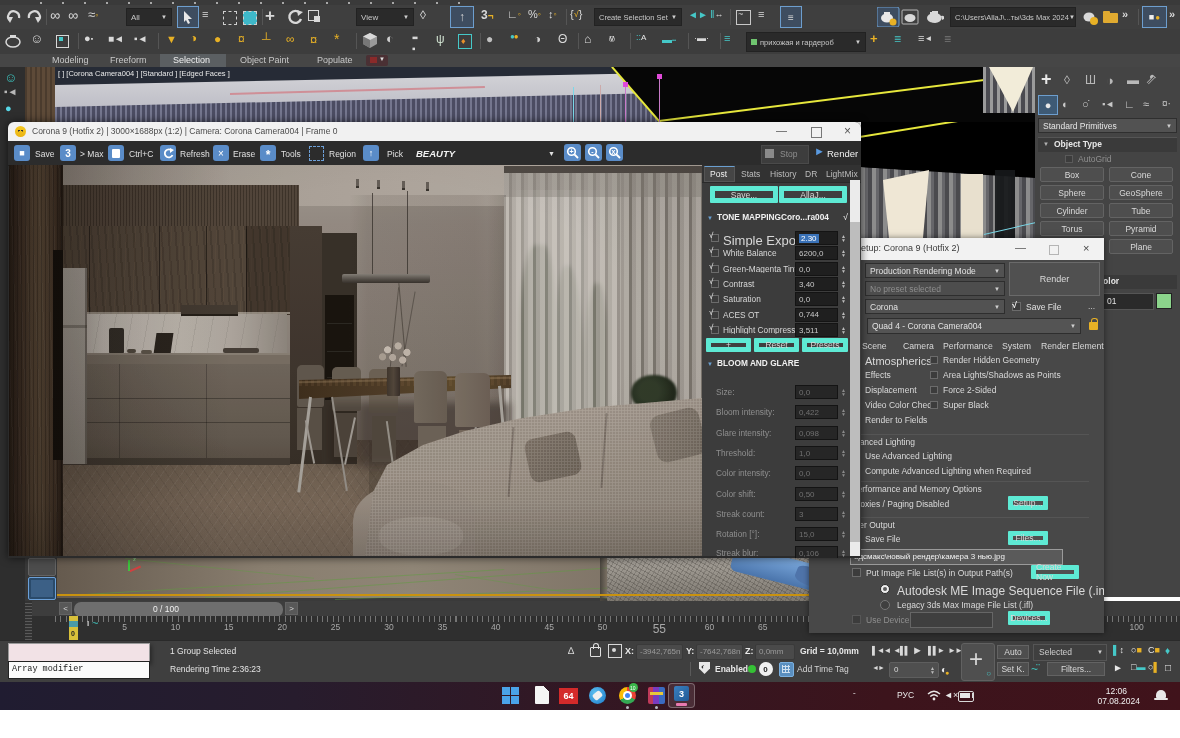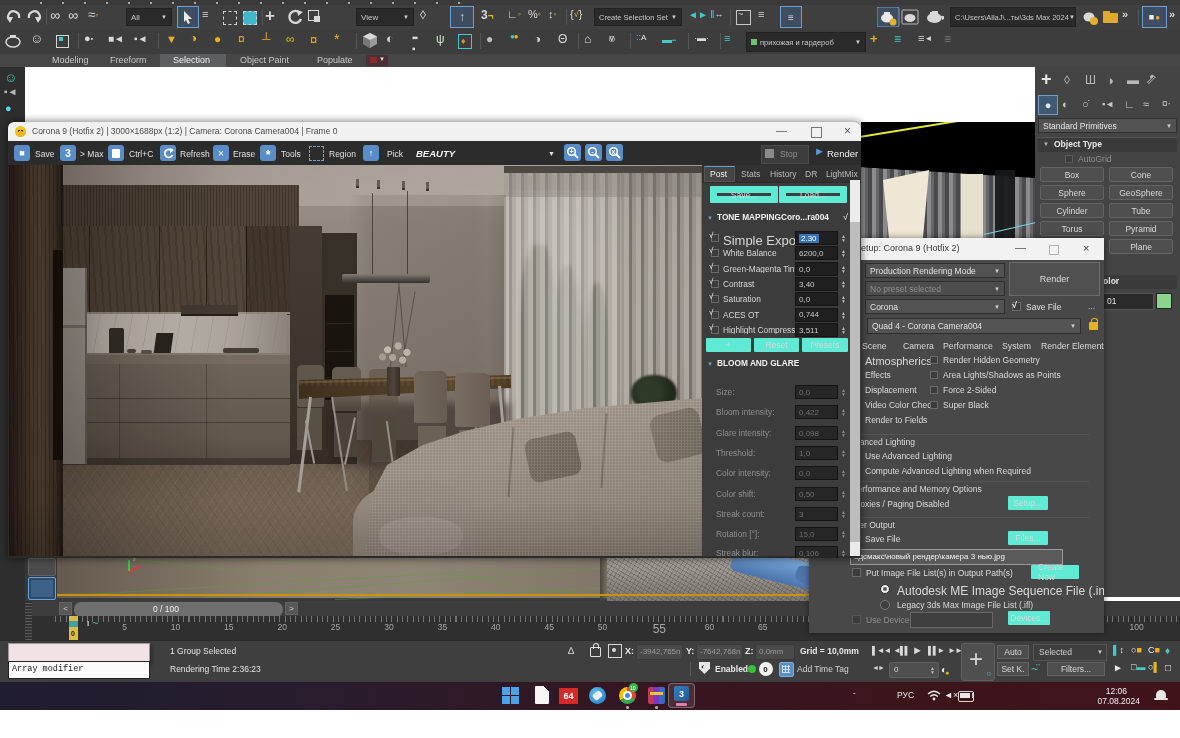--- a/index.html
+++ b/index.html
@@ -9,21 +9,21 @@
 .dd{position:absolute;background:#2a2a2a;border:1px solid #222;color:#c8c8c8;display:flex;align-items:center;padding:0 4px;box-sizing:border-box;white-space:nowrap;overflow:hidden}
 .dd .ar{margin-left:auto;font-size:6px;color:#cfcfcf}
 .btn{position:absolute;background:#4e4e4e;border:1px solid #636363;color:#dadada;display:flex;align-items:center;justify-content:center;box-sizing:border-box}
 .sep1{position:absolute;width:1px;background:#555;top:6px;height:18px}
 .chk{position:absolute;width:9px;height:9px;background:#3c3c3c;border:1px solid #6b6b6b;box-sizing:border-box}
 .spin{position:absolute;width:9px;display:flex;flex-direction:column;align-items:center;justify-content:center;color:#bbb;font-size:5px;line-height:4px}
 .hib{position:absolute;background:#3e4d60;border:1px solid #6d9ece;box-sizing:border-box;display:flex;align-items:center;justify-content:center}
 .bb{position:absolute;background:#5a8cc8;border-radius:3px;display:flex;align-items:center;justify-content:center;color:#fff}
 .g{color:#e8b125}
 .tl{color:#45c8c8}
-.pbtn{position:absolute;background:#3f3f3f;border:7px solid #5eead4;color:#d8d8d8;display:flex;align-items:center;justify-content:center;box-sizing:border-box;border-radius:1px}
+.pbtn{position:absolute;background:#3f3f3f;border:5px solid #5eead4;color:#d8d8d8;display:flex;align-items:center;justify-content:center;box-sizing:border-box;border-radius:1px}
 .vbox{position:absolute;background:#1f1f1f;border:1px solid #141414;color:#c8c8c8;font-size:8px;display:flex;align-items:center;padding-left:3px;box-sizing:border-box}
 .rb{position:absolute;border-radius:50%;box-sizing:border-box}
 </style></head><body>
 <div id="s">
 
 <div class="a" style="left:0;top:0;width:1180px;height:5px;background:#3a3a3a;overflow:hidden">
       <span style="position:absolute;left:40px;top:2px;width:420px;height:2px;background:repeating-linear-gradient(90deg,#a8a8a8 0 2px,transparent 2px 22px)"></span>
     </div>
 
 <div class="a" id="row1" style="left:0;top:5px;width:1180px;height:24px;background:#3f3f3f">
@@ -183,20 +183,38 @@
         <span style="position:absolute;right:3px;top:1px;color:#ddd;font-size:6px">▼</span>
       </div>
 </div>
 
 <div class="a" id="lstrip" style="left:0;top:67px;width:25px;height:573px;background:#2e2e2e">
 <div class="ic" style="left:4px;top:3px;font-size:13px;color:#3cc4be">☺</div>
 <div class="ic" style="left:4px;top:19px;font-size:10px;color:#b8b8b8">▪◄</div>
 <div class="ic" style="left:5px;top:35px;font-size:11px;color:#57d8e8">●</div>
 </div>
 
+<div class="a" id="vptop" style="left:25px;top:67px;width:1010px;height:55px;background:#262b36;overflow:hidden">
+<div class="a" style="left:0;top:0;width:30px;height:55px;background:repeating-linear-gradient(90deg,#4a3b2d 0 2px,#5d4a38 2px 5px)"></div>
+<div class="a" style="left:30px;top:0;width:610px;height:55px;background:linear-gradient(#d6d6da,#b6b6c0);clip-path:polygon(0 18px,605px 6px,605px 55px,0 55px)"></div>
+<div class="a" style="left:30px;top:0;width:610px;height:55px;background:repeating-linear-gradient(90deg,#74768e 0 2px,#4b4c62 2px 5px);clip-path:polygon(0 40px,605px 26px,605px 55px,0 55px)"></div>
+<div class="a" style="left:205px;top:26px;width:255px;height:1.5px;background:#cf8f97;transform:rotate(-1.6deg);transform-origin:left"></div>
+<div class="a" style="left:0;top:0;width:1010px;height:55px;background:#060606;clip-path:polygon(587px 0,1010px 0,1010px 55px,635px 55px)"></div>
+<div class="a" style="left:634px;top:53px;width:382px;height:1.6px;background:#e6e73c;transform:rotate(-7.2deg);transform-origin:left"></div>
+<div class="a" style="left:586px;top:0;width:1.6px;height:74px;background:#e6e73c;transform:rotate(-41deg);transform-origin:top"></div>
+<div class="a" style="left:958px;top:0;width:52px;height:46px;background:repeating-linear-gradient(90deg,#9a9a9a 0 3px,#4a4a50 3px 7px)"></div>
+<div class="a" style="left:958px;top:0;width:52px;height:46px;background:#f2ecd9;clip-path:polygon(6px 0,50px 0,30px 45px)"></div>
+<div class="a" style="left:598px;top:15px;width:5px;height:5px;background:#e04ad8"></div>
+<div class="a" style="left:600px;top:20px;width:1px;height:35px;background:#c87ac8"></div>
+<div class="a" style="left:632px;top:7px;width:5px;height:5px;background:#e04ad8"></div>
+<div class="a" style="left:634px;top:12px;width:1px;height:43px;background:#c87ac8"></div>
+<div class="a" style="left:548px;top:20px;width:1px;height:35px;background:#7ad8e8"></div>
+<div class="a" style="left:575px;top:18px;width:1px;height:37px;background:#caa"></div>
+<div class="tx" style="left:33px;top:3px;font-size:7.5px;color:#e8e8e8">[ ] [Corona Camera004 ]  [Standard ]  [Edged Faces ]</div>
+</div>
 
 <div class="a" id="vpright" style="left:861px;top:122px;width:174px;height:116px;background:#000;overflow:hidden">
 <div class="a" style="left:0;top:45px;width:174px;height:71px;background:repeating-linear-gradient(90deg,#8c8c8c 0 4px,#66666a 4px 7px,#4a4a4e 7px 11px);clip-path:polygon(0 0,174px 11px,174px 71px,0 71px)"></div>
 <div class="a" style="left:22px;top:48px;width:46px;height:68px;background:#efe7d5;clip-path:polygon(0 10px,46px 0,40px 68px,6px 68px)"></div>
 <div class="a" style="left:100px;top:52px;width:22px;height:64px;background:#e8e0ce"></div>
 <div class="a" style="left:134px;top:48px;width:20px;height:68px;background:#16181a;opacity:.92"></div>
 <div class="a" style="left:0;top:0;width:174px;height:48px;background:#000;clip-path:polygon(0 0,174px 0,174px 56px,0 45px)"></div>
 <div class="a" style="left:-2px;top:14px;width:178px;height:1.6px;background:#e6e73c;transform:rotate(-9.2deg);transform-origin:left"></div>
 <div class="a" style="left:123px;top:112px;width:54px;height:1.4px;background:#7ad8e8;transform:rotate(-13deg);transform-origin:left"></div>
 </div>
@@ -637,21 +655,21 @@
 
 <div class="a" style="left:694px;top:43px;width:159px;height:391px;background:#3c3c3c"></div>
 <div class="a" style="left:694px;top:43px;width:159px;height:17px;background:#323232;border-bottom:1px solid #2a2a2a"></div>
 <div class="a" style="left:696px;top:44px;width:31px;height:16px;background:#454545;border:1px solid #555;border-top:1.5px solid #6a9fd0;box-sizing:border-box"></div>
 <div class="tx" style="left:702px;top:48px;font-size:8.5px;color:#f0f0f0">Post</div>
 <div class="tx" style="left:733px;top:48px;font-size:8.5px;color:#bdbdbd">Stats</div>
 <div class="tx" style="left:762px;top:48px;font-size:8.5px;color:#bdbdbd">History</div>
 <div class="tx" style="left:797px;top:48px;font-size:8.5px;color:#bdbdbd">DR</div>
 <div class="tx" style="left:818px;top:48px;font-size:8.5px;color:#bdbdbd">LightMix</div>
 <div class="pbtn" style="left:702px;top:64px;width:68px;height:17px;font-size:8.5px">Save...</div>
-<div class="pbtn" style="left:771px;top:64px;width:68px;height:17px;font-size:8.5px">Load...</div>
+<div class="pbtn" style="left:771px;top:64px;width:68px;height:17px;font-size:8.5px">AllaJ...</div>
 <div class="tx" style="left:699px;top:93px;font-size:6px;color:#6a9fd0">▼</div>
 <div class="tx" style="left:709px;top:91px;font-size:8.3px;font-weight:bold;color:#f0f0f0">TONE MAPPINGCoro...ra004</div>
 <div class="tx" style="left:835px;top:91px;font-size:9px;color:#e8e8e8">√</div>
 <div class="chk" style="left:703px;top:112px;width:8px;height:8px"></div>
 <div class="tx" style="left:701px;top:110px;font-size:8px;color:#f0f0f0">√</div>
 <div class="tx" style="left:715px;top:112px;font-size:13px;color:#d8d8d8;width:76px;overflow:hidden">Simple Exposure</div>
 <div class="vbox" style="left:787px;top:109px;width:43px;height:14px">
         <span style="background:#3a72b8;color:#fff;padding:0 2px">2.30</span>
       </div>
 <div class="spin" style="left:831px;top:109px;height:14px;font-size:5px">▲<br>▼</div>

